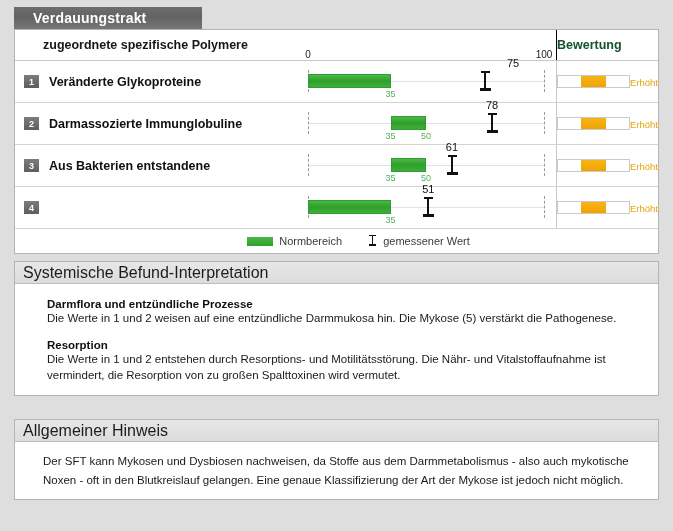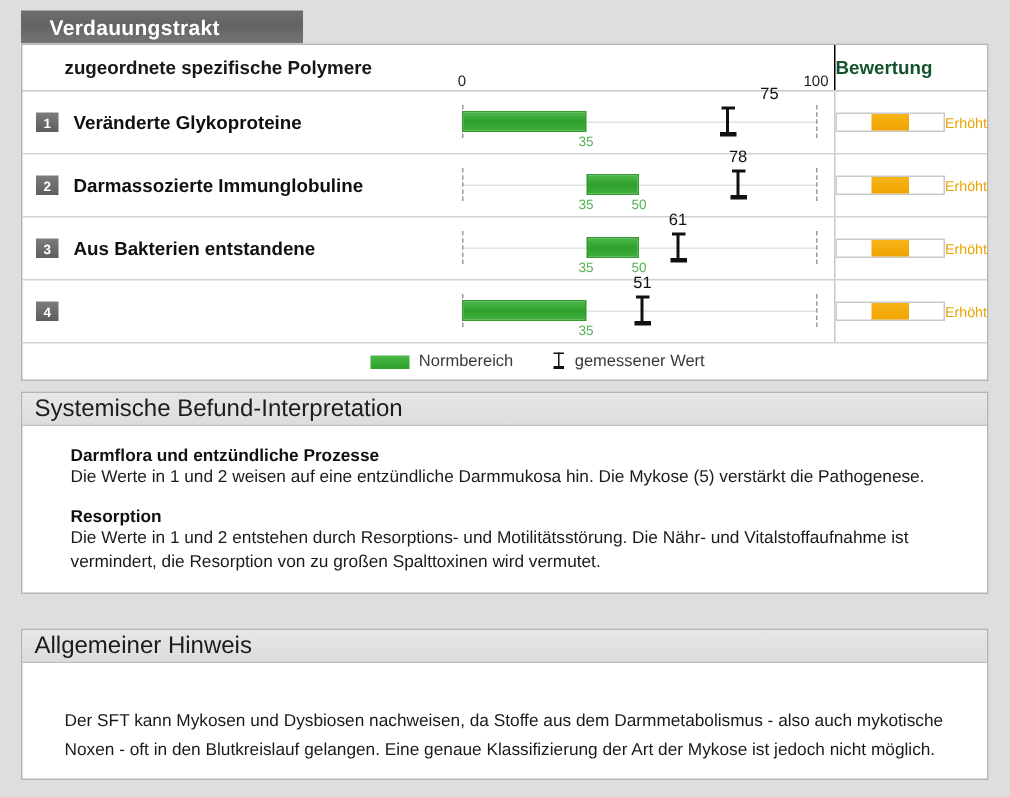--- a/index.html
+++ b/index.html
@@ -285,21 +285,21 @@
     font-weight: bold;
     color: #101010;
   }
   .blk p {
     margin: 0;
     font-size: 11.5px;
     line-height: 1.33;
     color: #1a1a1a;
   }
   .hint-body {
-    padding: 30px 22px 10px 28px;
+    padding: 10px 22px 10px 28px;
   }
   .hint-body p {
     margin: 0;
     font-size: 11.5px;
     line-height: 1.62;
     color: #1a1a1a;
   }
 </style>
 </head>
 <body>

